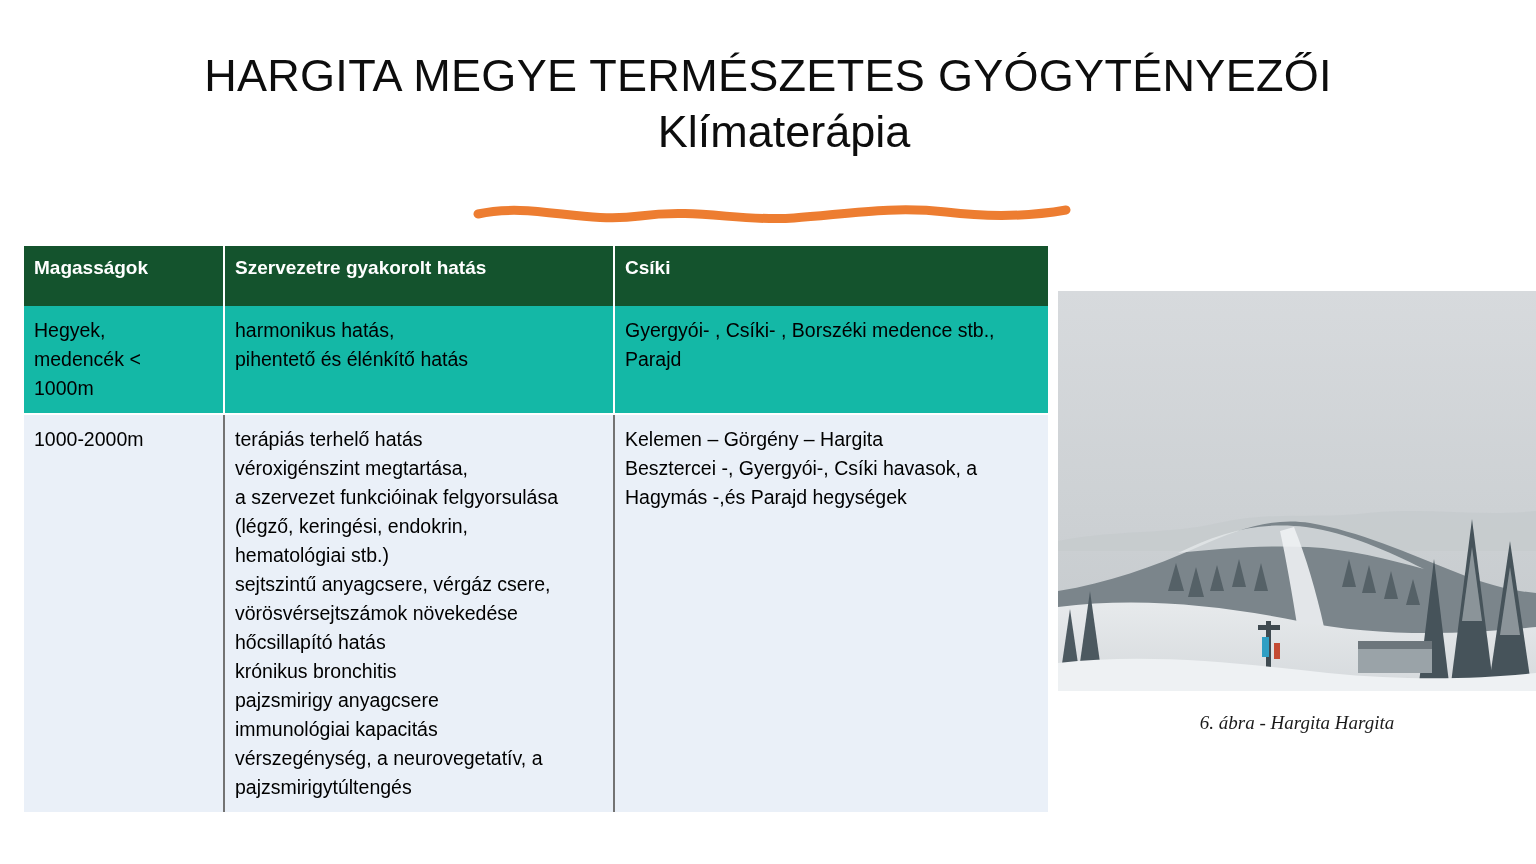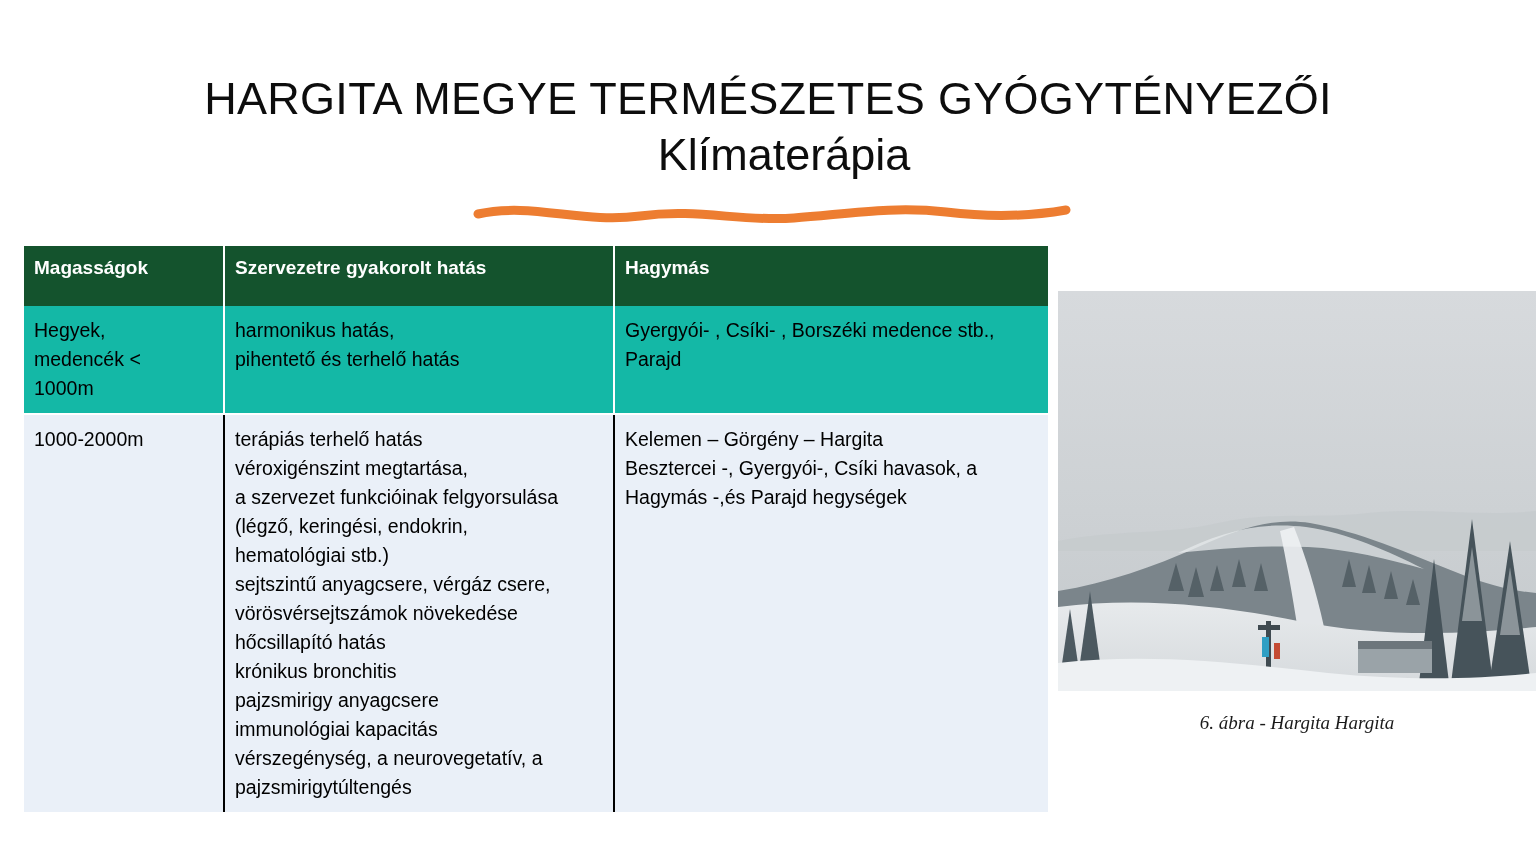--- a/index.html
+++ b/index.html
@@ -23,21 +23,20 @@
     top: 48px;
     width: 1536px;
     text-align: center;
   }
   .title-line1 {
     font-size: 45px;
     line-height: 56px;
     font-weight: 400;
     letter-spacing: 0.3px;
     color: #0d0d0d;
-    margin-top: 23px;
   }
   .title-line2 {
     font-size: 45px;
     line-height: 56px;
     font-weight: 400;
     color: #0d0d0d;
     padding-left: 32px;
   }
 
   
@@ -80,21 +79,21 @@
 
   .row-a td {
     background: #14b8a6;
     border-right: 2px solid #ffffff;
     border-bottom: 2px solid #ffffff;
   }
   .row-a td:last-child { border-right: none; }
 
   .row-b td {
     background: #eaf0f8;
-    border-right: 2px solid #000000;
+    border-right: 2px solid #737373;
   }
   .row-b td:last-child { border-right: none; }
 
   .col-1 { width: 200px; }
   .col-2 { width: 390px; }
   .col-3 { width: 434px; }
 
   .cell-multiline { white-space: pre-line; }
 
   
@@ -147,30 +146,30 @@
 <table class="table">
   <colgroup>
     <col class="col-1">
       <col class="col-2">
       <col class="col-3">
   </colgroup>
   <thead>
     <tr>
       <th>Magasságok</th>
       <th>Szervezetre gyakorolt hatás</th>
-      <th>Hagymás</th>
+      <th>Csíki</th>
     </tr>
   </thead>
   <tbody>
     <tr class="row-a">
       <td class="cell-multiline">Hegyek,
 medencék &lt;
 1000m</td>
       <td class="cell-multiline">harmonikus hatás,
-pihentető és terhelő hatás</td>
+pihentető és élénkítő hatás</td>
       <td class="cell-multiline">Gyergyói- , Csíki- , Borszéki medence stb.,
 Parajd</td>
     </tr>
     <tr class="row-b">
       <td class="cell-multiline">1000-2000m</td>
       <td class="cell-multiline">terápiás terhelő hatás
 véroxigénszint megtartása,
 a szervezet funkcióinak felgyorsulása
 (légző, keringési, endokrin,
 hematológiai stb.)

